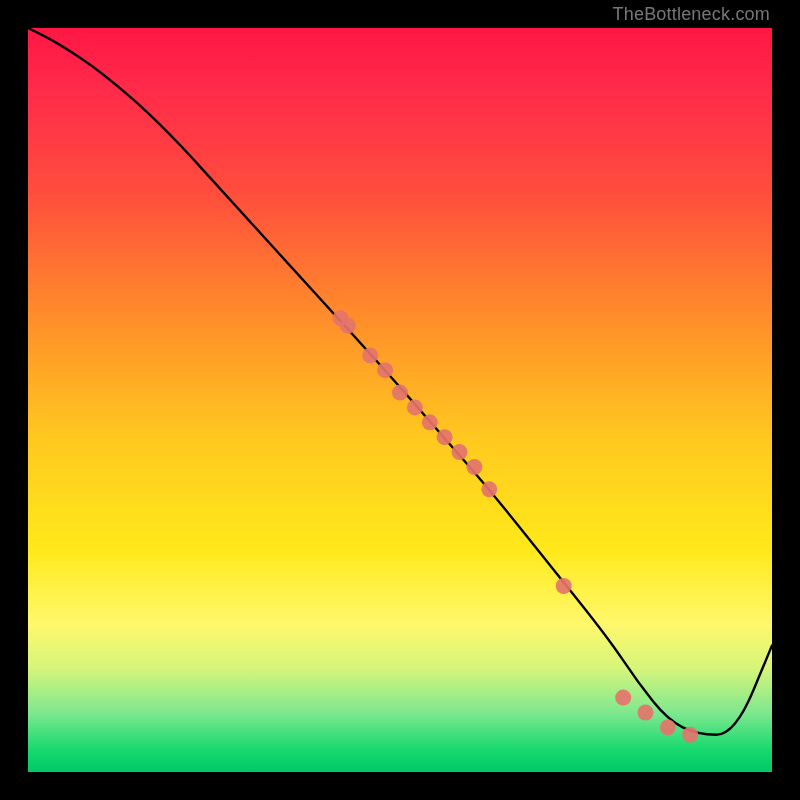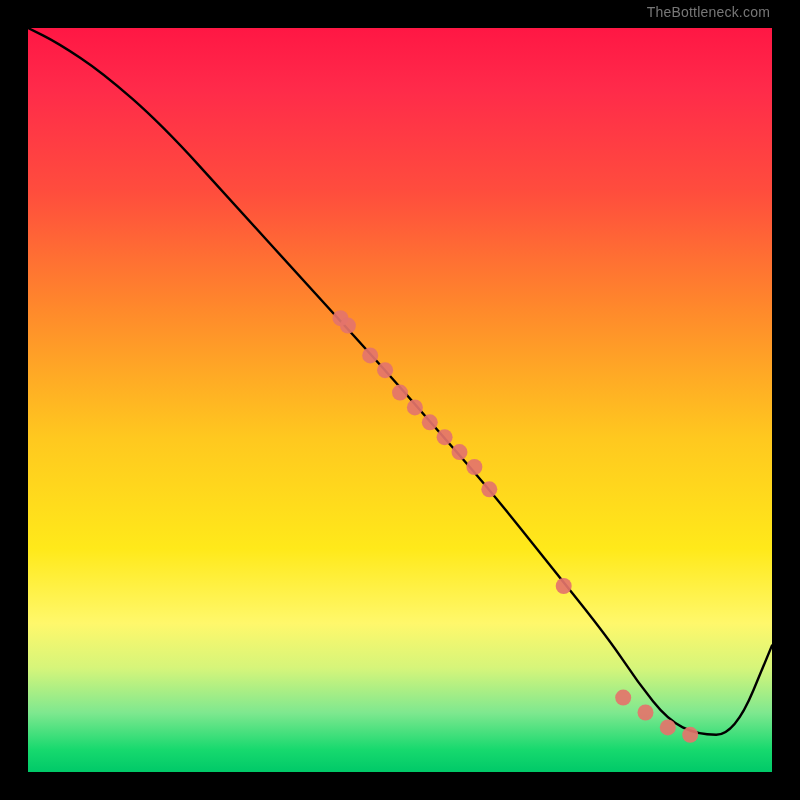--- a/index.html
+++ b/index.html
@@ -46,21 +46,21 @@
   }
   .svg-overlay {
     position: absolute;
     inset: 0;
   }
   .watermark {
     position: absolute;
     top: 4px;
     right: 30px;
     color: #777;
-    font-size: 14px;
+    font-size: 18px;
     font-weight: 500;
     letter-spacing: 0.2px;
     user-select: none;
     text-align: center;
   }
 </style>
 </head>
 <body>
 
 <div class="frame">

